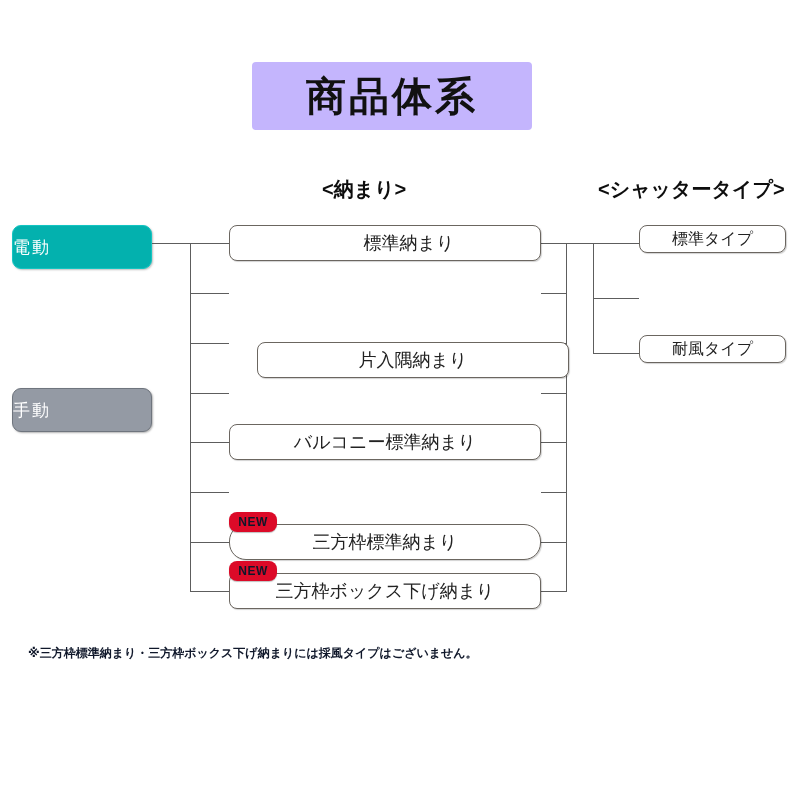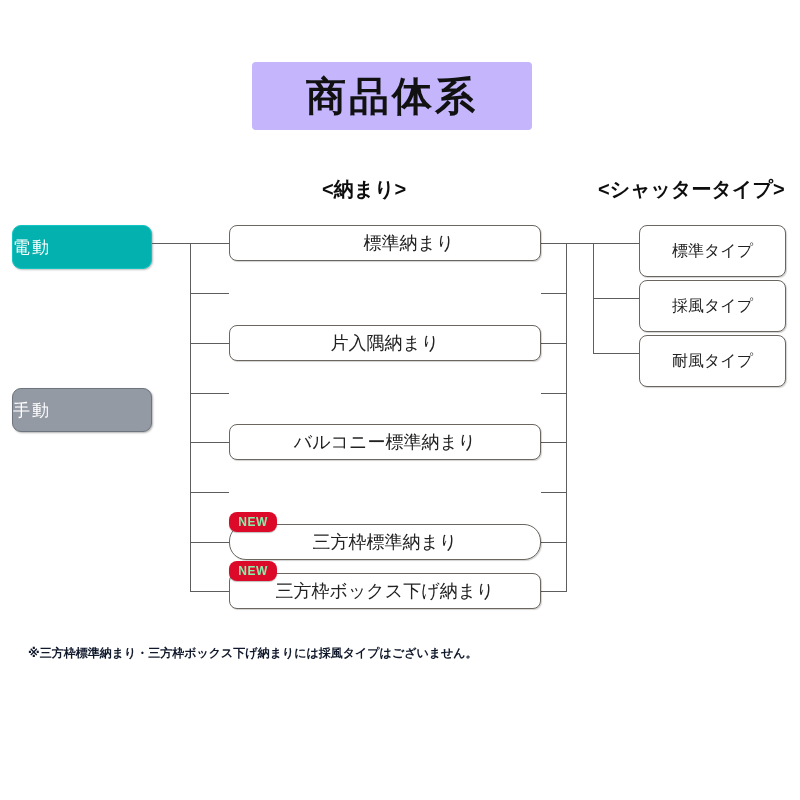--- a/index.html
+++ b/index.html
@@ -95,35 +95,35 @@
   }
   .node-mid {
     left: 229px;
     width: 312px;
     height: 36px;
     font-size: 18px;
   }
   .node-right {
     left: 639px;
     width: 147px;
-    height: 52px;
+    height: 28px;
     font-size: 16px;
   }
 
   
   .badge-new {
     position: absolute;
     width: 48px;
     height: 20px;
     background: #dc0a28;
     border-radius: 8px;
     display: flex;
     align-items: center;
     justify-content: center;
-    color: #86efac;
+    color: #0f172a;
     font-size: 12px;
     font-weight: bold;
     letter-spacing: 0.5px;
     z-index: 5;
     box-shadow: 0 1px 1px rgba(0,0,0,0.25);
   }
 
   
   .line {
     position: absolute;
@@ -190,41 +190,38 @@
   <div class="line h-line" style="left:566px; top:243px; width:28px;"></div>
 
   <div class="line v-line" style="left:593px; top:243px; height:110px;"></div>
   <div class="line h-line" style="left:593px; top:243px; width:46px;"></div>
   <div class="line h-line" style="left:593px; top:298px; width:46px;"></div>
   <div class="line h-line" style="left:593px; top:353px; width:46px;"></div>
 
   <div class="node node-mid" style="top:225px;padding-left:48px;">
     <span>標準納まり</span>
   </div>
-  <div class="node node-mid" style="top:325px;">
+  <div class="node node-mid" style="top:342px;margin-left:28px;">
     <span>片入隅納まり</span>
   </div>
   <div class="node node-mid" style="top:424px;">
     <span>バルコニー標準納まり</span>
   </div>
   <div class="node node-mid" style="top:524px;border-radius:17px;">
     <span>三方枠標準納まり</span>
   </div>
   <div class="node node-mid" style="top:573px;">
     <span>三方枠ボックス下げ納まり</span>
   </div>
 
   <div class="badge-new" style="left:229px; top:512px;">NEW</div>
   <div class="badge-new" style="left:229px; top:561px;">NEW</div>
 
   <div class="node node-right" style="top:225px;">
     <span>標準タイプ</span>
   </div>
-  <div class="node node-right" style="top:280px;">
-    <span>採風タイプ</span>
-  </div>
   <div class="node node-right" style="top:335px;">
     <span>耐風タイプ</span>
   </div>
 
   <div class="footnote">※三方枠標準納まり・三方枠ボックス下げ納まりには採風タイプはございません。</div>
 
 </div>
 
 </body></html>

